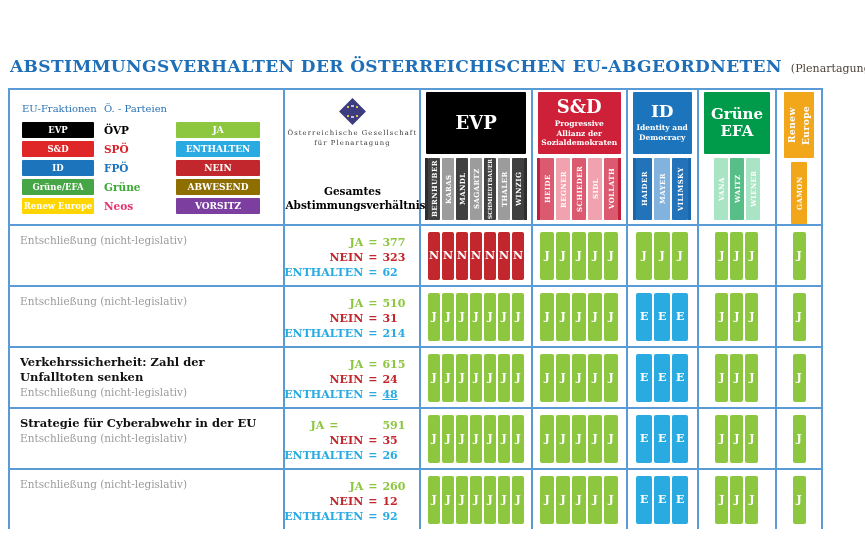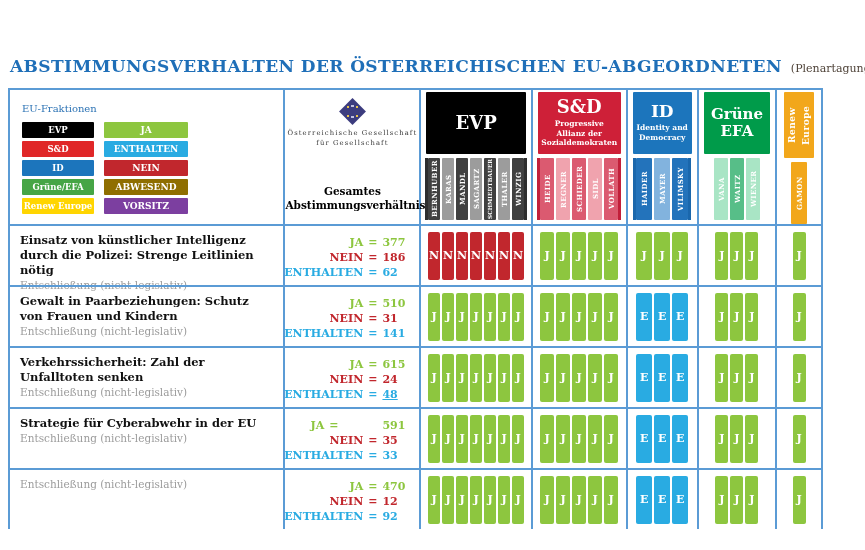--- a/index.html
+++ b/index.html
@@ -98,68 +98,76 @@
         <div class="lg-col lg-frak">
           <div class="legend-head">EU-Fraktionen</div>
           <div id="frak-chips">
               <div class="chip" style="background: rgb(0, 0, 0);">EVP</div>
               <div class="chip" style="background: rgb(224, 39, 40);">S&amp;D</div>
               <div class="chip" style="background: rgb(28, 117, 188);">ID</div>
               <div class="chip" style="background: rgb(70, 165, 69);">Grüne/EFA</div>
               <div class="chip" style="background: rgb(255, 213, 0);">Renew Europe</div>
             </div>
         </div>
+        <div class="lg-col lg-partei">
+          <div class="legend-head">Ö. - Parteien</div>
+          <div id="partei-list">
+              <div class="partei-item" style="color: rgb(0, 0, 0);">ÖVP</div>
+              <div class="partei-item" style="color: rgb(216, 35, 42);">SPÖ</div>
+              <div class="partei-item" style="color: rgb(28, 117, 188);">FPÖ</div>
+              <div class="partei-item" style="color: rgb(59, 170, 52);">Grüne</div>
+              <div class="partei-item" style="color: rgb(228, 50, 110);">Neos</div>
+            </div>
+        </div>
         <div class="lg-col lg-votes" id="vote-chips">
             <div class="chip" style="background: rgb(141, 198, 63);">JA</div>
             <div class="chip" style="background: rgb(41, 171, 226);">ENTHALTEN</div>
             <div class="chip" style="background: rgb(193, 39, 45);">NEIN</div>
             <div class="chip" style="background: rgb(143, 110, 0);">ABWESEND</div>
             <div class="chip" style="background: rgb(124, 63, 160);">VORSITZ</div>
           </div>
       </div>
     <div class="rcell topic-cell">
-          <div class="topic-title">Einsatz von künstlicher Intelligenz durch die Polizei: Strenge Leitlinien nötig</div>
           <div class="topic-type">Entschließung (nicht-legislativ)</div>
         </div>
         <div class="rcell topic-cell">
-          <div class="topic-title">Gewalt in Paarbeziehungen: Schutz von Frauen und Kindern</div>
           <div class="topic-type">Entschließung (nicht-legislativ)</div>
         </div>
         <div class="rcell topic-cell">
           <div class="topic-title">Verkehrssicherheit: Zahl der Unfalltoten senken</div>
           <div class="topic-type">Entschließung (nicht-legislativ)</div>
         </div>
         <div class="rcell topic-cell">
           <div class="topic-title">Strategie für Cyberabwehr in der EU</div>
           <div class="topic-type">Entschließung (nicht-legislativ)</div>
         </div>
         <div class="rcell topic-cell">
           <div class="topic-type">Entschließung (nicht-legislativ)</div>
         </div>
       </div>
 
     <div class="col col-gesamt">
       <div class="hcell org-cell">
         <div class="logo-diamond"></div>
         <div class="logo-text">
           <div>Österreichische Gesellschaft</div>
-          <div>für Gesellschaft</div>
+          <div>für Plenartagung</div>
         </div>
         <div class="org-title">Gesamtes Abstimmungsverhältnis</div>
       </div>
     <div class="rcell count-cell">
           <div class="count-line" style="color: rgb(141, 198, 63);">
             <div class="cl-label" style="display: inline;">JA</div>
             <div class="cl-eq" style="display: inline;">=</div>
             <div class="cl-val" style="display: inline-block;">377</div>
           </div>
           <div class="count-line" style="color: rgb(193, 39, 45);">
             <div class="cl-label" style="display: inline;">NEIN</div>
             <div class="cl-eq" style="display: inline;">=</div>
-            <div class="cl-val" style="display: inline-block;">186</div>
+            <div class="cl-val" style="display: inline-block;">323</div>
           </div>
           <div class="count-line" style="color: rgb(41, 171, 226);">
             <div class="cl-label" style="display: inline;">ENTHALTEN</div>
             <div class="cl-eq" style="display: inline;">=</div>
             <div class="cl-val" style="display: inline-block;">62</div>
           </div>
         </div>
         <div class="rcell count-cell">
           <div class="count-line" style="color: rgb(141, 198, 63);">
             <div class="cl-label" style="display: inline;">JA</div>
@@ -167,21 +175,21 @@
             <div class="cl-val" style="display: inline-block;">510</div>
           </div>
           <div class="count-line" style="color: rgb(193, 39, 45);">
             <div class="cl-label" style="display: inline;">NEIN</div>
             <div class="cl-eq" style="display: inline;">=</div>
             <div class="cl-val" style="display: inline-block;">31</div>
           </div>
           <div class="count-line" style="color: rgb(41, 171, 226);">
             <div class="cl-label" style="display: inline;">ENTHALTEN</div>
             <div class="cl-eq" style="display: inline;">=</div>
-            <div class="cl-val" style="display: inline-block;">141</div>
+            <div class="cl-val" style="display: inline-block;">214</div>
           </div>
         </div>
         <div class="rcell count-cell">
           <div class="count-line" style="color: rgb(141, 198, 63);">
             <div class="cl-label" style="display: inline;">JA</div>
             <div class="cl-eq" style="display: inline;">=</div>
             <div class="cl-val" style="display: inline-block;">615</div>
           </div>
           <div class="count-line" style="color: rgb(193, 39, 45);">
             <div class="cl-label" style="display: inline;">NEIN</div>
@@ -201,28 +209,28 @@
             <div class="cl-val" style="display: inline-block; margin-left: 44px;">591</div>
           </div>
           <div class="count-line" style="color: rgb(193, 39, 45);">
             <div class="cl-label" style="display: inline;">NEIN</div>
             <div class="cl-eq" style="display: inline;">=</div>
             <div class="cl-val" style="display: inline-block;">35</div>
           </div>
           <div class="count-line" style="color: rgb(41, 171, 226);">
             <div class="cl-label" style="display: inline;">ENTHALTEN</div>
             <div class="cl-eq" style="display: inline;">=</div>
-            <div class="cl-val" style="display: inline-block;">33</div>
+            <div class="cl-val" style="display: inline-block;">26</div>
           </div>
         </div>
         <div class="rcell count-cell">
           <div class="count-line" style="color: rgb(141, 198, 63);">
             <div class="cl-label" style="display: inline;">JA</div>
             <div class="cl-eq" style="display: inline;">=</div>
-            <div class="cl-val" style="display: inline-block;">470</div>
+            <div class="cl-val" style="display: inline-block;">260</div>
           </div>
           <div class="count-line" style="color: rgb(193, 39, 45);">
             <div class="cl-label" style="display: inline;">NEIN</div>
             <div class="cl-eq" style="display: inline;">=</div>
             <div class="cl-val" style="display: inline-block;">12</div>
           </div>
           <div class="count-line" style="color: rgb(41, 171, 226);">
             <div class="cl-label" style="display: inline;">ENTHALTEN</div>
             <div class="cl-eq" style="display: inline;">=</div>
             <div class="cl-val" style="display: inline-block;">92</div>

